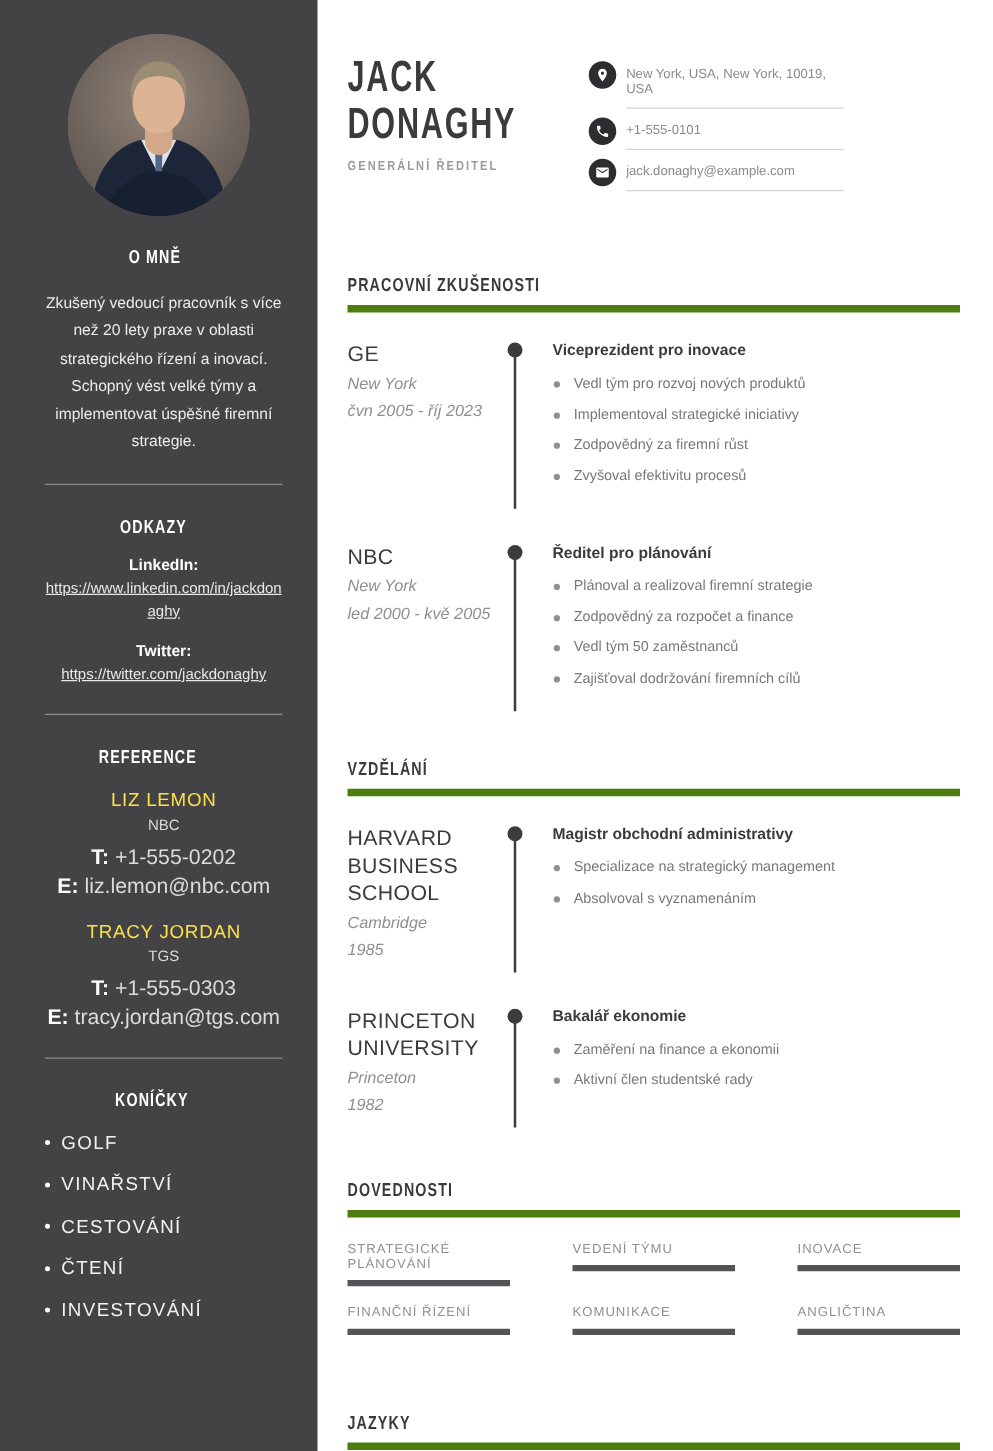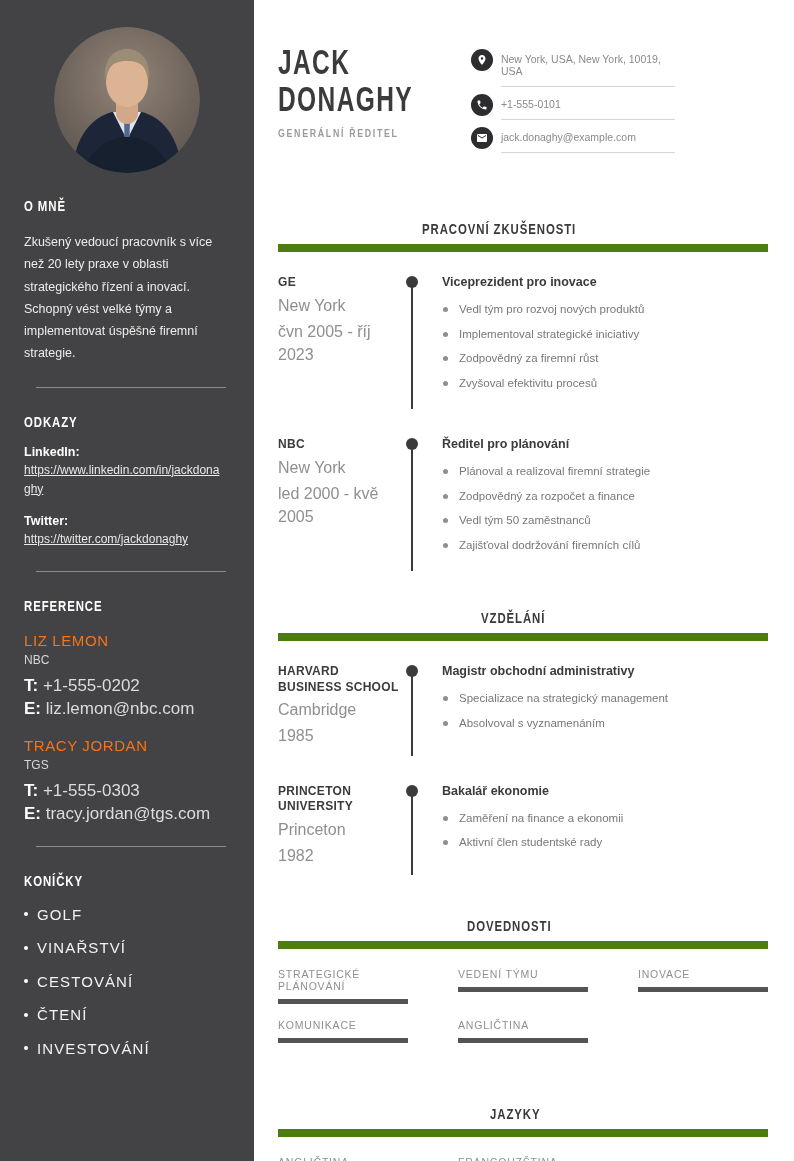--- a/index.html
+++ b/index.html
@@ -9,58 +9,58 @@
     font-family:"Liberation Sans", sans-serif; overflow:hidden;
   }
   .cond {
     font-weight:bold; display:inline-block; transform:scaleX(0.76);
     transform-origin:0 50%; letter-spacing:1.2px; white-space:nowrap;
   }
   
   .sidebar { width:254px; min-width:254px; background:#434345; color:#fff; padding-top:27px; }
   .photo-wrap { display:flex; justify-content:center; }
   .photo-wrap svg { border-radius:50%; display:block; }
-  .s-sec { padding:0 28px 0 24px; }
+  .s-sec { padding:0 28px 0 36px;text-align:center; }
   .s-head { font-size:15px; color:#ffffff; }
   .s-sep { border:none; border-top:1px solid #8d8d8f; margin:22px 28px 0 36px; }
   .about-text { margin-top:17px; font-size:12.5px; color:#ececec; line-height:1.78; }
   .about-sec { margin-top:24px; }
   .links-sec, .ref-sec, .hobby-sec { margin-top:25px; }
   .link-label { font-weight:bold; font-size:12.5px; margin-top:15px; color:#fff; }
   .link-url { font-size:12px; color:#e8e8e8; text-decoration:underline; word-break:break-all; line-height:1.6; margin-top:2px; display:block; }
-  .ref-name { font-size:15px; color:#f97316; letter-spacing:0.6px; margin-top:18px; }
+  .ref-name { font-size:15px; color:#fde047; letter-spacing:0.6px; margin-top:18px; }
   .ref-co { font-size:12px; color:#d8d8d8; margin-top:4px; }
   .ref-line { font-size:17px; color:#dcdcdc; margin-top:9px; }
   .ref-line + .ref-line { margin-top:3px; }
   .ref-line b { color:#ffffff; }
   .hobby-list { list-style:none; margin-top:10px; }
   .hobby-list li { font-size:15px; color:#f2f2f2; letter-spacing:1.1px; margin-top:16.5px; display:flex; align-items:center; }
   .hobby-list li::before { content:""; width:4px; height:4px; border-radius:50%; background:#fff; margin-right:9px; flex-shrink:0; }
   
   .main { flex:1; padding:44px 26px 0 24px; }
   .hdr { display:flex; justify-content:flex-start; }
   .name-line { display:block; font-size:35px; line-height:1.05; color:#3b3b3d; letter-spacing:2px; transform:scaleX(0.70); }
   .job-title { margin-top:9px; font-size:10.5px; color:#9b9b9b; letter-spacing:2px; transform:scaleX(0.84); }
   .contact { width:204px; margin-top:5px; }
   .c-row { display:flex; align-items:flex-start; gap:8px; margin-bottom:7px; }
   .c-icon { width:22px; height:22px; border-radius:50%; background:#2d2d2f; display:flex; align-items:center; justify-content:center; flex-shrink:0; }
   .c-icon svg { width:12px; height:12px; fill:#ffffff; }
   .c-text { flex:1; font-size:10.5px; color:#8a8a8a; padding:4px 0 9px; border-bottom:1px solid #d4d4d4; }
   .section { }
-  .sec-head { border-bottom:8px solid #4d7c0f; padding-bottom:7px;text-align:center; }
+  .sec-head { border-bottom:6px solid #4d7c0f; padding-bottom:7px; }
   .sec-head h2 { font-size:15px; color:#3a3a3c; }
   .sec-exp { margin-top:60px; }
   .sec-edu { margin-top:46px; }
   .sec-skill { margin-top:50px; }
   .sec-lang { margin-top:62px; }
   .entry { display:flex; margin-top:23px; }
   .entry + .entry { margin-top:36px; }
   .e-left { width:128px; flex-shrink:0; }
-  .e-org { font-size:12px; font-weight:bold; color:#3b3b3d; letter-spacing:0.3px; line-height:1.3; }
-  .e-meta { font-size:16px; color:#8f8f8f; line-height:1.45; margin-top:3px; }
+  .e-org { font-size:17px; font-weight:normal; color:#3b3b3d; letter-spacing:0.3px; line-height:1.3; }
+  .e-meta { font-size:13px; color:#8f8f8f; line-height:1.45; margin-top:3px;font-style:italic; }
   .timeline { width:36px; flex-shrink:0; position:relative; }
   .timeline::before { content:""; position:absolute; left:5px; top:7px; bottom:-8px; width:2px; background:#3b3b3d; }
   .timeline::after { content:""; position:absolute; left:0; top:1px; width:12px; height:12px; border-radius:50%; background:#3b3b3d; }
   .e-right { flex:1; }
   .e-title { font-size:12.5px; font-weight:bold; color:#3b3b3d; }
   .bullets { list-style:none; margin-top:14px; }
   .bullets li { font-size:11.5px; color:#787878; margin-bottom:12.5px; padding-left:17px; position:relative; }
   .bullets li::before { content:""; position:absolute; left:1px; top:4px; width:5px; height:5px; border-radius:50%; background:#8f8f8f; }
   .grid2 { display:grid; grid-template-columns:1fr 1fr 1fr; column-gap:50px; row-gap:15px; margin-top:19px; }
   .meter-label { font-size:10.5px; color:#8f8f8f; letter-spacing:0.8px; }
@@ -310,20 +310,26 @@
           </div>
         </div>
 
         <div>
           <div class="meter-label">INOVACE</div>
           <div class="bar">
             <div class="fill" style="width: 100%;"></div>
           </div>
         </div>
 
+        <div>
+          <div class="meter-label">FINANČNÍ ŘÍZENÍ</div>
+          <div class="bar">
+            <div class="fill" style="width: 100%;"></div>
+          </div>
+        </div>
 
         <div>
           <div class="meter-label">KOMUNIKACE</div>
           <div class="bar">
             <div class="fill" style="width: 100%;"></div>
           </div>
         </div>
 
         <div>
           <div class="meter-label">ANGLIČTINA</div>

